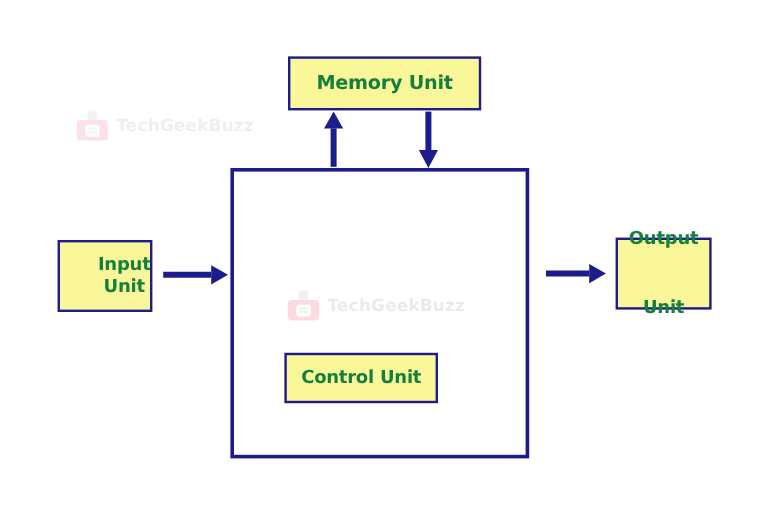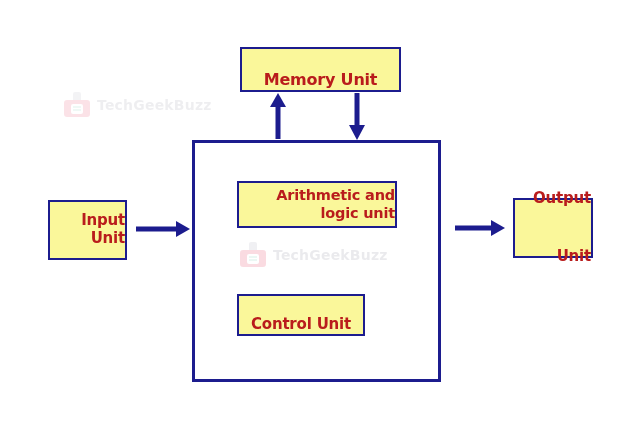--- a/index.html
+++ b/index.html
@@ -18,24 +18,24 @@
     overflow: hidden;
   }
 
   
   .unit-box {
     position: absolute;
     background: #faf79a;
     border: 2px solid #1c1c8e;
     box-sizing: border-box;
     display: flex;
-    align-items: flex-end;
+    align-items: center;
     justify-content: center;
     text-align: center;
-    color: #b91c1c;
+    color: #15803d;
     font-weight: bold;
     line-height: 1.18;
     letter-spacing: -0.2px;
   }
 
   
   #memory-unit {
     left: 240px;
     top: 47px;
     width: 161px;
@@ -164,24 +164,20 @@
 <body>
 
 <div id="canvas">
 
   <div class="unit-box" id="memory-unit">
     <span class="unit-line">Memory Unit</span>
   </div>
 
   <div id="cpu-container"></div>
 
-  <div class="unit-box" id="alu-box">
-    <span class="unit-line">Arithmetic and</span>
-    <span class="unit-line">logic unit</span>
-  </div>
 
   <div class="unit-box" id="control-unit-box">
     <span class="unit-line">Control Unit</span>
   </div>
 
   <div class="unit-box" id="input-unit">
     <span class="unit-line">Input</span>
     <span class="unit-line">Unit</span>
   </div>
 

